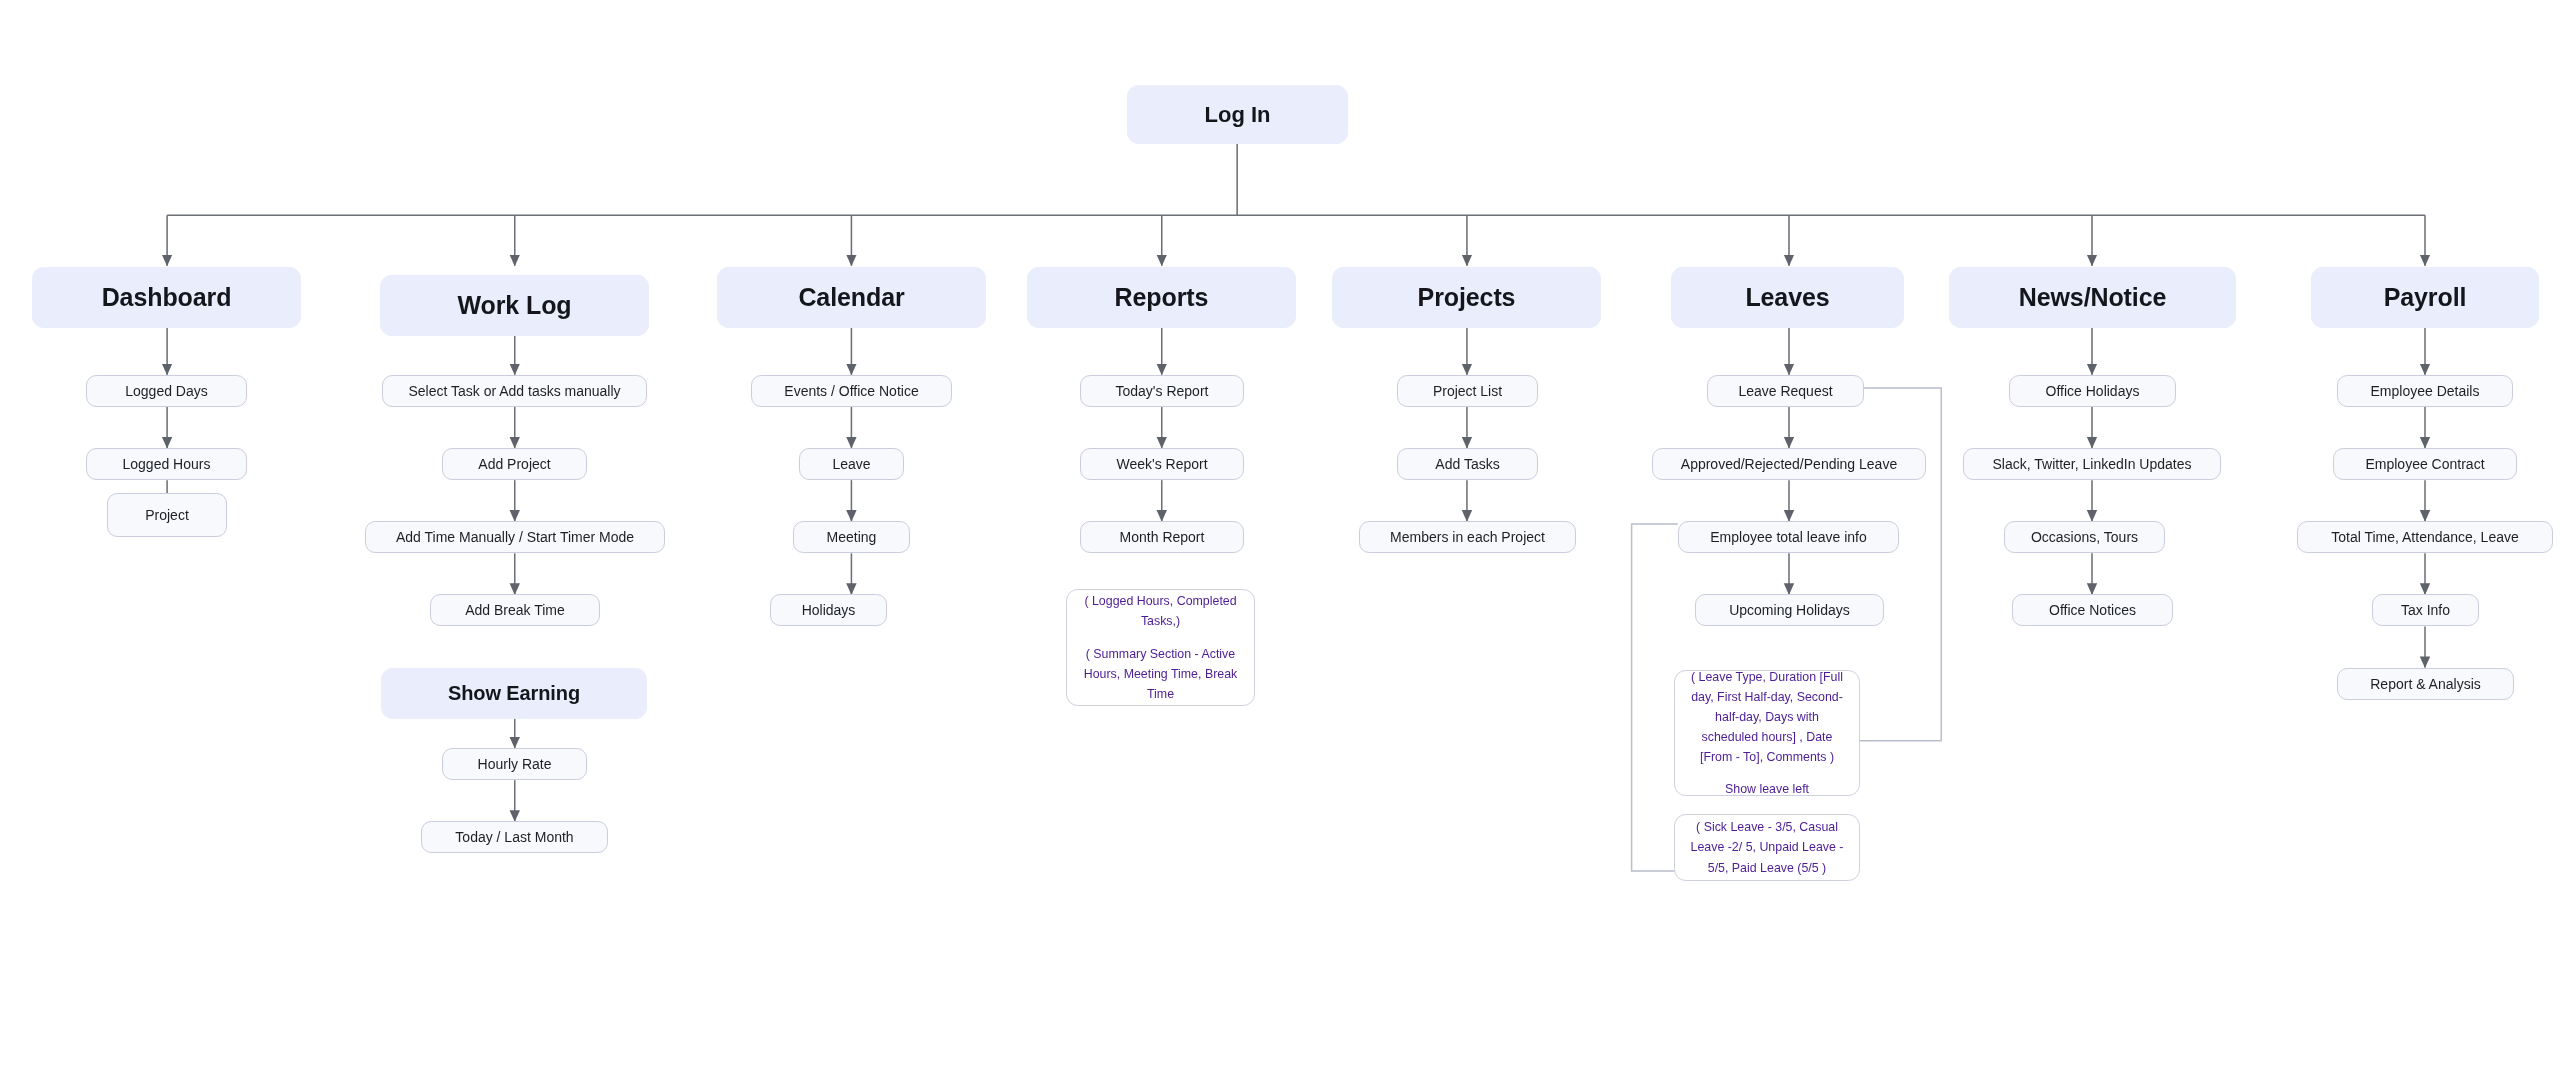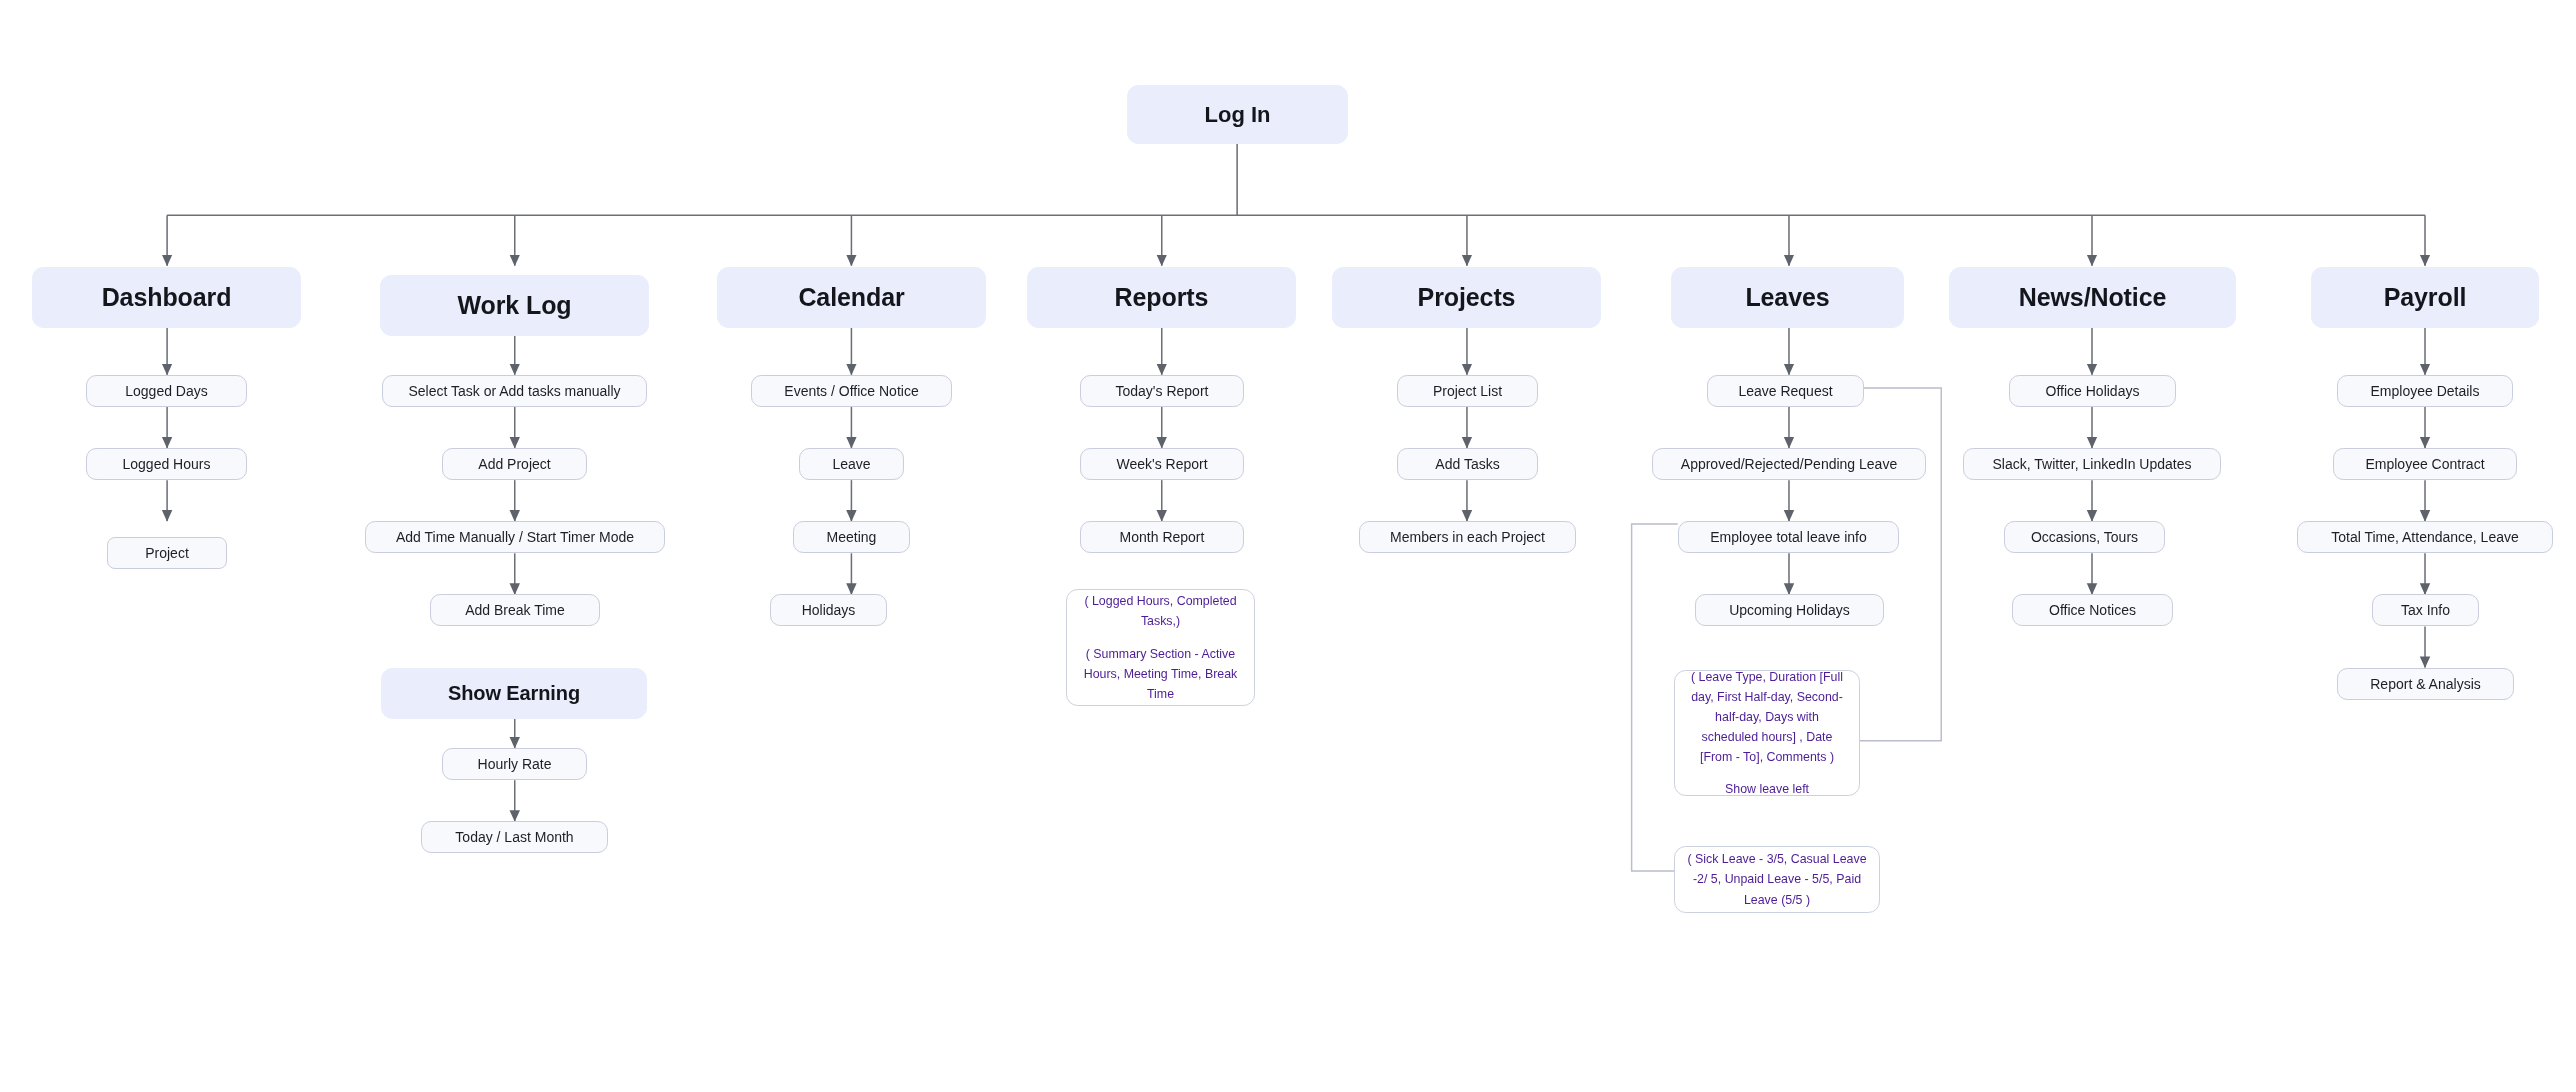--- a/index.html
+++ b/index.html
@@ -156,21 +156,21 @@
 
   <div class="node header" style="left:32px; top:267px; width:269px; height:61px;">
     <span>Dashboard</span>
   </div>
   <div class="node step" style="left:86px; top:375px; width:161px; height:32px;">
     <span>Logged Days</span>
   </div>
   <div class="node step" style="left:86px; top:448px; width:161px; height:32px;">
     <span>Logged Hours</span>
   </div>
-  <div class="node step" style="left:107px; top:537px; width:120px; height:32px;border-radius:8px;">
+  <div class="node step" style="left:107px; top:493px; width:120px; height:44px;">
     <span>Project</span>
   </div>
 
   <div class="node header" style="left:380px; top:275px; width:269px; height:61px;">
     <span>Work Log</span>
   </div>
   <div class="node step" style="left:382px; top:375px; width:265px; height:32px;">
     <span>Select Task or Add tasks manually</span>
   </div>
   <div class="node step" style="left:442px; top:448px; width:145px; height:32px;">
@@ -250,21 +250,21 @@
   <div class="node step" style="left:1678px; top:521px; width:221px; height:32px;">
     <span>Employee total leave info</span>
   </div>
   <div class="node step" style="left:1695px; top:594px; width:189px; height:32px;">
     <span>Upcoming Holidays</span>
   </div>
   <div class="node note" style="left:1674px; top:670px; width:186px; height:126px;">
     <p>( Leave Type, Duration [Full day, First Half-day, Second-half-day, Days with scheduled hours] , Date [From - To], Comments )</p>
     <p>Show leave left</p>
   </div>
-  <div class="node note" style="left:1674px; top:814px; width:206px; height:67px;margin-top:32px;">
+  <div class="node note" style="left:1674px; top:814px; width:186px; height:67px;">
     <p>( Sick Leave - 3/5, Casual Leave -2/ 5, Unpaid Leave - 5/5, Paid Leave (5/5 )</p>
   </div>
 
   <div class="node header" style="left:1949px; top:267px; width:287px; height:61px;">
     <span>News/Notice</span>
   </div>
   <div class="node step" style="left:2009px; top:375px; width:167px; height:32px;">
     <span>Office Holidays</span>
   </div>
   <div class="node step" style="left:1963px; top:448px; width:258px; height:32px;">

